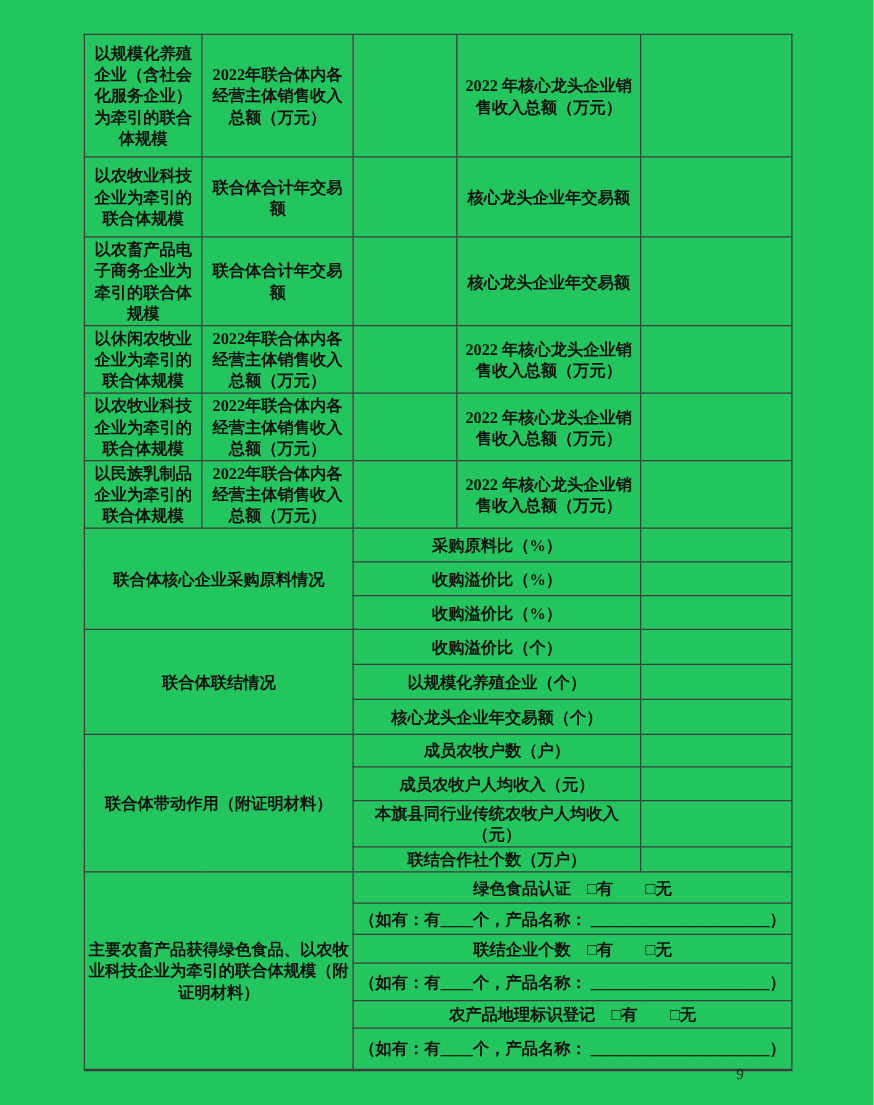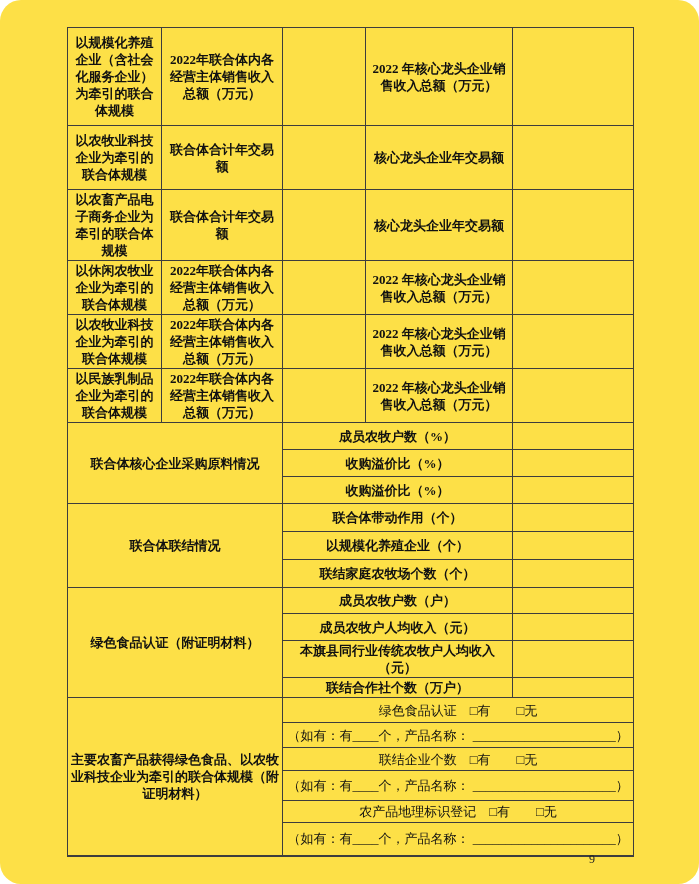--- a/index.html
+++ b/index.html
@@ -1,25 +1,24 @@
 <!DOCTYPE html>
 <html><head>
 <meta charset="utf-8">
 <style>
   * { margin: 0; padding: 0; box-sizing: border-box; }
   html, body { background: #ffffff; }
   .page {
     position: relative;
     width: 699px;
     height: 884px;
-    background: #fde047;
+    background: #22c55e;
     font-family: "Liberation Serif", "DejaVu Serif", serif;
     color: #111111;
     overflow: hidden;
-    border-radius: 21px;
   }
   table.form {
     position: absolute;
     left: 67px;
     top: 27px;
     width: 566px;
     border-collapse: collapse;
     table-layout: fixed;
     border: 1px solid #3d3d3d;
     border-bottom-width: 2px;
@@ -30,21 +29,21 @@
     text-align: center;
     font-size: 13px;
     line-height: 17px;
     padding: 1px 2px;
     overflow: hidden;
     word-break: break-all;
   }
   td.cat, td.metric, td.seclabel { font-weight: 700; }
   td.fill {
     text-align: left;
-    font-weight: 400;
+    font-weight: 700;
     padding-left: 7px;
     padding-right: 4px;
     white-space: nowrap;
   }
   .pageno {
     position: absolute;
     left: 589px;
     top: 852px;
     font-size: 12px;
     color: #222222;
@@ -103,48 +102,48 @@
     <tr style="height:54px">
       <td class="cat">以民族乳制品企业为牵引的联合体规模</td>
       <td class="metric">2022年联合体内各经营主体销售收入总额（万元）</td>
       <td class="val"></td>
       <td class="metric">2022 年核心龙头企业销售收入总额（万元）</td>
       <td class="val"></td>
     </tr>
 
     <tr style="height:27px">
       <td class="seclabel" colspan="2" rowspan="3">联合体核心企业采购原料情况</td>
-      <td class="metric" colspan="2">成员农牧户数（%）</td>
+      <td class="metric" colspan="2">采购原料比（%）</td>
       <td class="val"></td>
     </tr>
     <tr style="height:27px">
       <td class="metric" colspan="2">收购溢价比（%）</td>
       <td class="val"></td>
     </tr>
     <tr style="height:27px">
       <td class="metric" colspan="2">收购溢价比（%）</td>
       <td class="val"></td>
     </tr>
 
     <tr style="height:28px">
       <td class="seclabel" colspan="2" rowspan="3">联合体联结情况</td>
-      <td class="metric" colspan="2">联合体带动作用（个）</td>
+      <td class="metric" colspan="2">收购溢价比（个）</td>
       <td class="val"></td>
     </tr>
     <tr style="height:28px">
       <td class="metric" colspan="2">以规模化养殖企业（个）</td>
       <td class="val"></td>
     </tr>
     <tr style="height:28px">
-      <td class="metric" colspan="2">联结家庭农牧场个数（个）</td>
+      <td class="metric" colspan="2">核心龙头企业年交易额（个）</td>
       <td class="val"></td>
     </tr>
 
     <tr style="height:26px">
-      <td class="seclabel" colspan="2" rowspan="4">绿色食品认证（附证明材料）</td>
+      <td class="seclabel" colspan="2" rowspan="4">联合体带动作用（附证明材料）</td>
       <td class="metric" colspan="2">成员农牧户数（户）</td>
       <td class="val"></td>
     </tr>
     <tr style="height:27px">
       <td class="metric" colspan="2">成员农牧户人均收入（元）</td>
       <td class="val"></td>
     </tr>
     <tr style="height:35px">
       <td class="metric" colspan="2">本旗县同行业传统农牧户人均收入（元）</td>
       <td class="val"></td>

